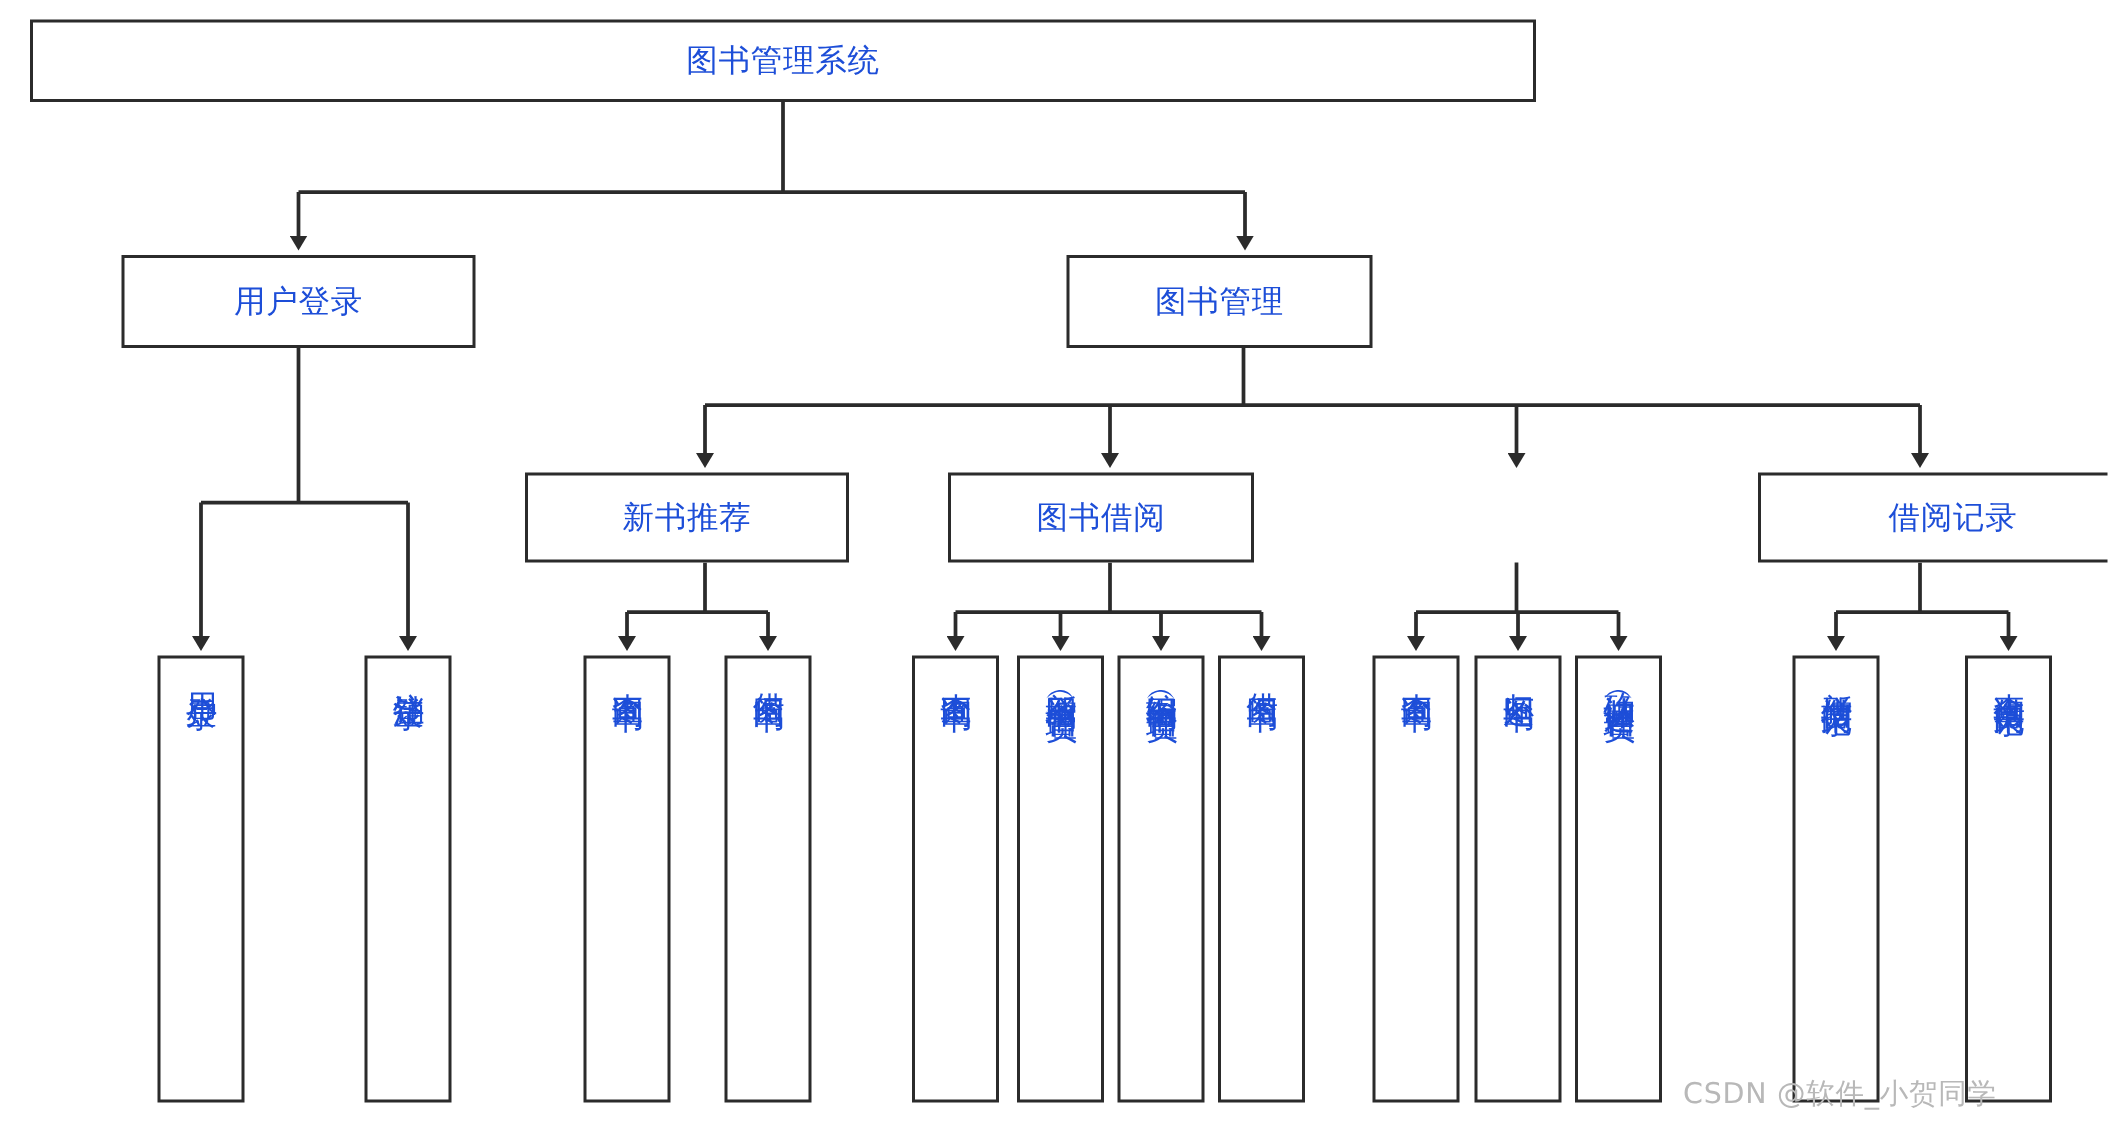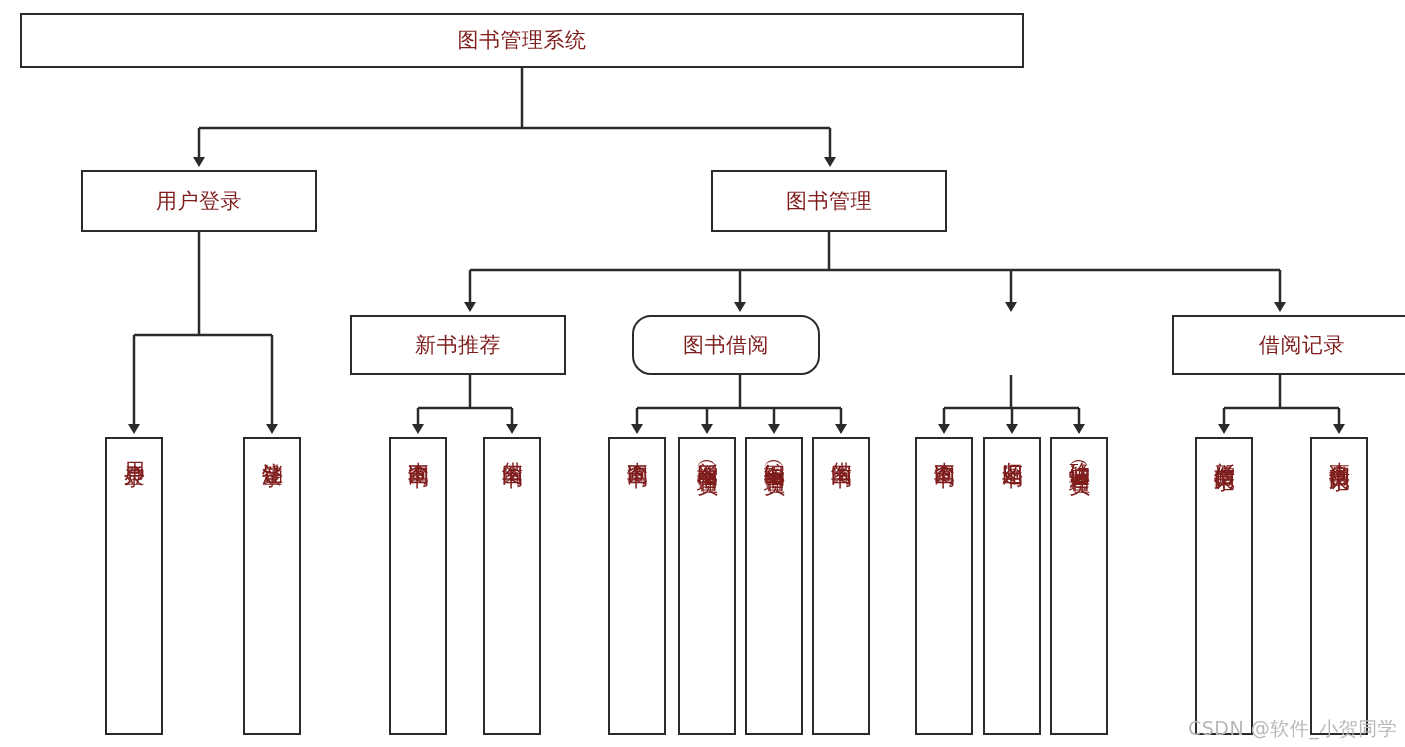--- a/index.html
+++ b/index.html
@@ -24,21 +24,21 @@
     width: 1405px; height: 747px;
     pointer-events: none;
   }
   .node {
     position: absolute;
     background: #ffffff;
     border: 2.5px solid #2b2b2b;
     display: flex;
     align-items: center;
     justify-content: center;
-    color: #7f1d1d;
+    color: #1d4ed8;
   }
   .node .label {
     text-align: center;
     line-height: 1.18;
     white-space: pre;
   }
   
   .node.h .label {
     font-size: 21px;
     letter-spacing: 0.5px;
@@ -53,21 +53,21 @@
     writing-mode: vertical-rl;
     text-orientation: upright;
     font-size: 21px;
     line-height: 1.0;
     letter-spacing: 2px;
     white-space: normal;
     max-height: 288px;
   }
   #watermark {
     position: absolute;
-    left: 1188px;
+    left: 1122px;
     top: 716px;
     font-size: 19px;
     color: #b8b8b8;
     letter-spacing: 0.5px;
     white-space: nowrap;
     font-family: "DejaVu Sans", "Liberation Sans", sans-serif;
   }
 </style>
 </head>
 <body>
@@ -124,28 +124,28 @@
     </g>
   </svg>
 
   <div class="node h" style="left:20px; top:13px; width:1004px; height:55px;">
     <span class="label">图书管理系统</span>
   </div>
 
   <div class="node h" style="left:81px; top:170px; width:236px; height:62px;">
     <span class="label">用户登录</span>
   </div>
-  <div class="node h" style="left:711px; top:170px; width:236px; height:62px;">
+  <div class="node h" style="left:711px; top:170px; width:204px; height:62px;">
     <span class="label">图书管理</span>
   </div>
 
   <div class="node h" style="left:350px; top:315px; width:216px; height:60px;">
     <span class="label">新书推荐</span>
   </div>
-  <div class="node h" style="left:632px; top:315px; width:188px; height:60px;border-radius:19px;">
+  <div class="node h" style="left:632px; top:315px; width:204px; height:60px;">
     <span class="label">图书借阅</span>
   </div>
   <div class="node h" style="left:1172px; top:315px; width:260px; height:60px;">
     <span class="label">借阅记录</span>
   </div>
 
   <div class="node v" style="left:105px; top:437px; width:58px; height:298px;">
     <span class="label">用户登录</span>
   </div>
   <div class="node v" style="left:243px; top:437px; width:58px; height:298px;">

